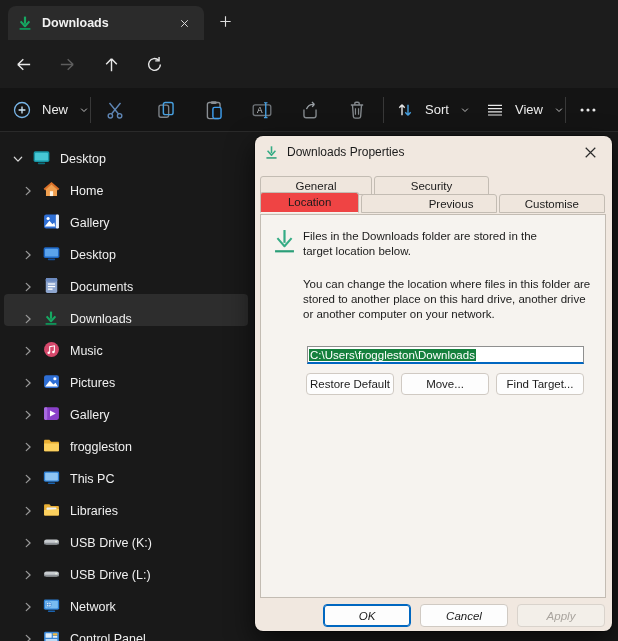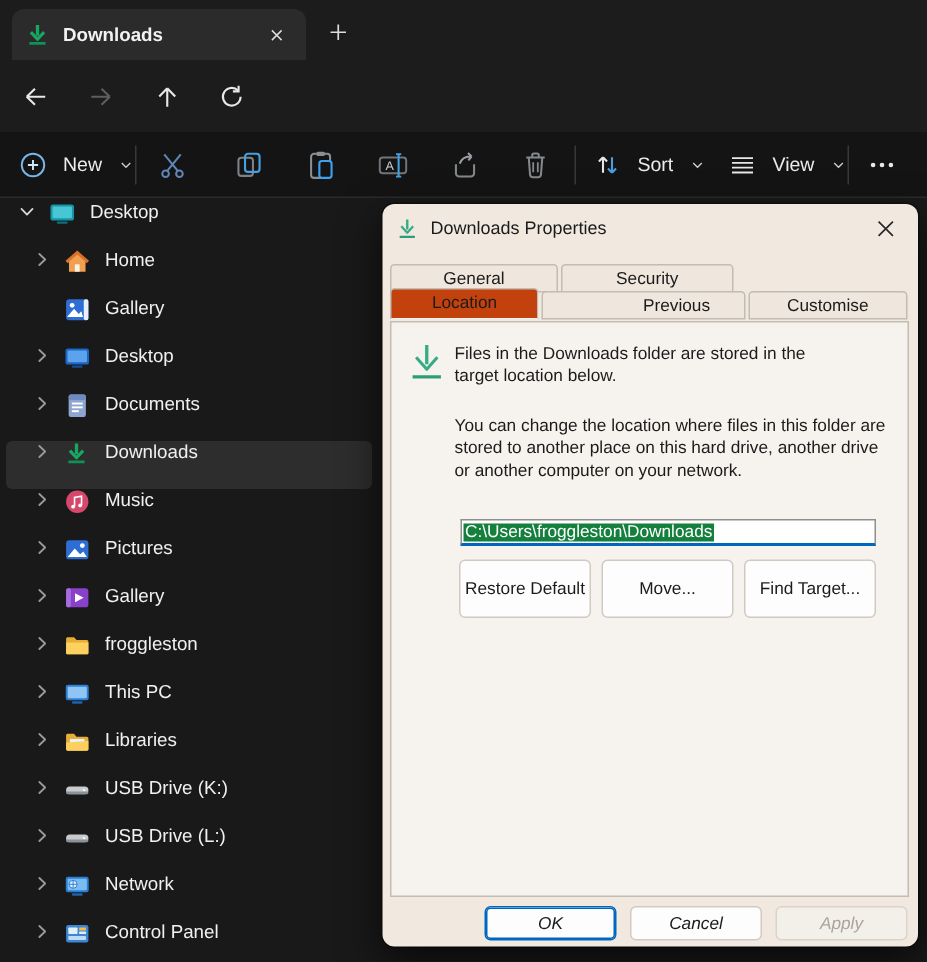--- a/index.html
+++ b/index.html
@@ -40,21 +40,21 @@
     background:#141414; border-bottom:1px solid #2a2a2a;
   }
   .tgroup { position:absolute; top:0; height:43px; display:flex; align-items:center; gap:10px; padding:0 4px; border-radius:4px; }
   .tlabel { font-size:13px; color:#ececec; }
   .tdivider { position:absolute; top:9px; width:1px; height:26px; background:#383838; }
   .ticon { position:absolute; top:10px; width:24px; height:24px; display:flex; align-items:center; justify-content:center; border-radius:4px; }
 
   
   .sidebar { position:absolute; left:0; top:134px; width:252px; }
   .srow {
-    display:flex; align-items:flex-start; height:32px;
+    display:flex; align-items:flex-end; height:32px;
     margin:0 4px; border-radius:4px; color:#f0f0f0; font-size:12.5px;
   }
   .srow.selected { background:#2d2d2d; }
   .srow .chev { width:24px; display:flex; justify-content:center; }
   .srow .sicon { width:22px; display:flex; justify-content:center; margin-right:8px; }
 
   
   .dialog {
     position:absolute; left:255px; top:136px; width:357px; height:495px;
     background:#f1e8e0; border-radius:8px;
@@ -67,41 +67,41 @@
 
   .dlg-tabs { position:absolute; left:5px; top:40px; width:347px; }
   .tabrow { display:flex; }
   .dtab {
     height:19px; line-height:18px; text-align:center;
     border:1px solid #c3bcb3; border-radius:3px 3px 0 0;
     background:#efe6dd; margin-right:2px; font-size:11.5px; color:#1b1b1b;
   }
   .tabrow2 { margin-top:-1px; position:relative; }
   .dtab.active {
-    background:#c2410c; border-bottom:1px solid #f6f3ef;
+    background:#ef4444; border-bottom:1px solid #f6f3ef;
     height:21px; margin-top:-2px; position:relative; z-index:6;
   }
   .dlg-page {
     position:absolute; left:5px; top:78px; width:346px; height:384px;
     background:#f6f3ef; border:1px solid #c3bcb3; z-index:1;
   }
   .dl-bigicon { position:absolute; left:10px; top:13px; }
   .para1 { position:absolute; left:42px; top:14px; width:258px; line-height:15px; }
   .para2 { position:absolute; left:42px; top:62px; width:294px; line-height:15px; }
   .pathfield {
     position:absolute; left:46px; top:131px; width:277px; height:18px;
     background:#ffffff; border:1px solid #8f8f8f; border-bottom:2px solid #0066c0;
     display:flex; align-items:center; padding:0 1px; font-size:11.5px; overflow:hidden; white-space:nowrap;
   }
   .pathfield .sel { background:#15803d; color:#ffffff; padding:0 1px; }
   .btnrow { position:absolute; left:45px; top:158px; display:flex; gap:7px; }
   .btn {
     background:#fdfdfd; border:1px solid #d0cac3; border-radius:4px;
     font-size:11.5px; color:#1b1b1b; font-family:"Liberation Sans",sans-serif;
-    height:39px; display:flex; align-items:center; justify-content:center;
+    height:22px; display:flex; align-items:center; justify-content:center;
   }
   .btnrow .btn { width:88px; }
   .dlg-footer { position:absolute; right:7px; bottom:4px; display:flex; gap:9px; }
   .dlg-footer .btn { width:88px; height:23px;font-style:italic; }
   .btn.primary { border:1px solid #0067c0; box-shadow:inset 0 0 0 1px #0067c0; }
   .btn.disabled { color:#a9a49e; background:#f3efe9; border-color:#d9d3cc; }
 </style>
 </head>
 <body>
 

